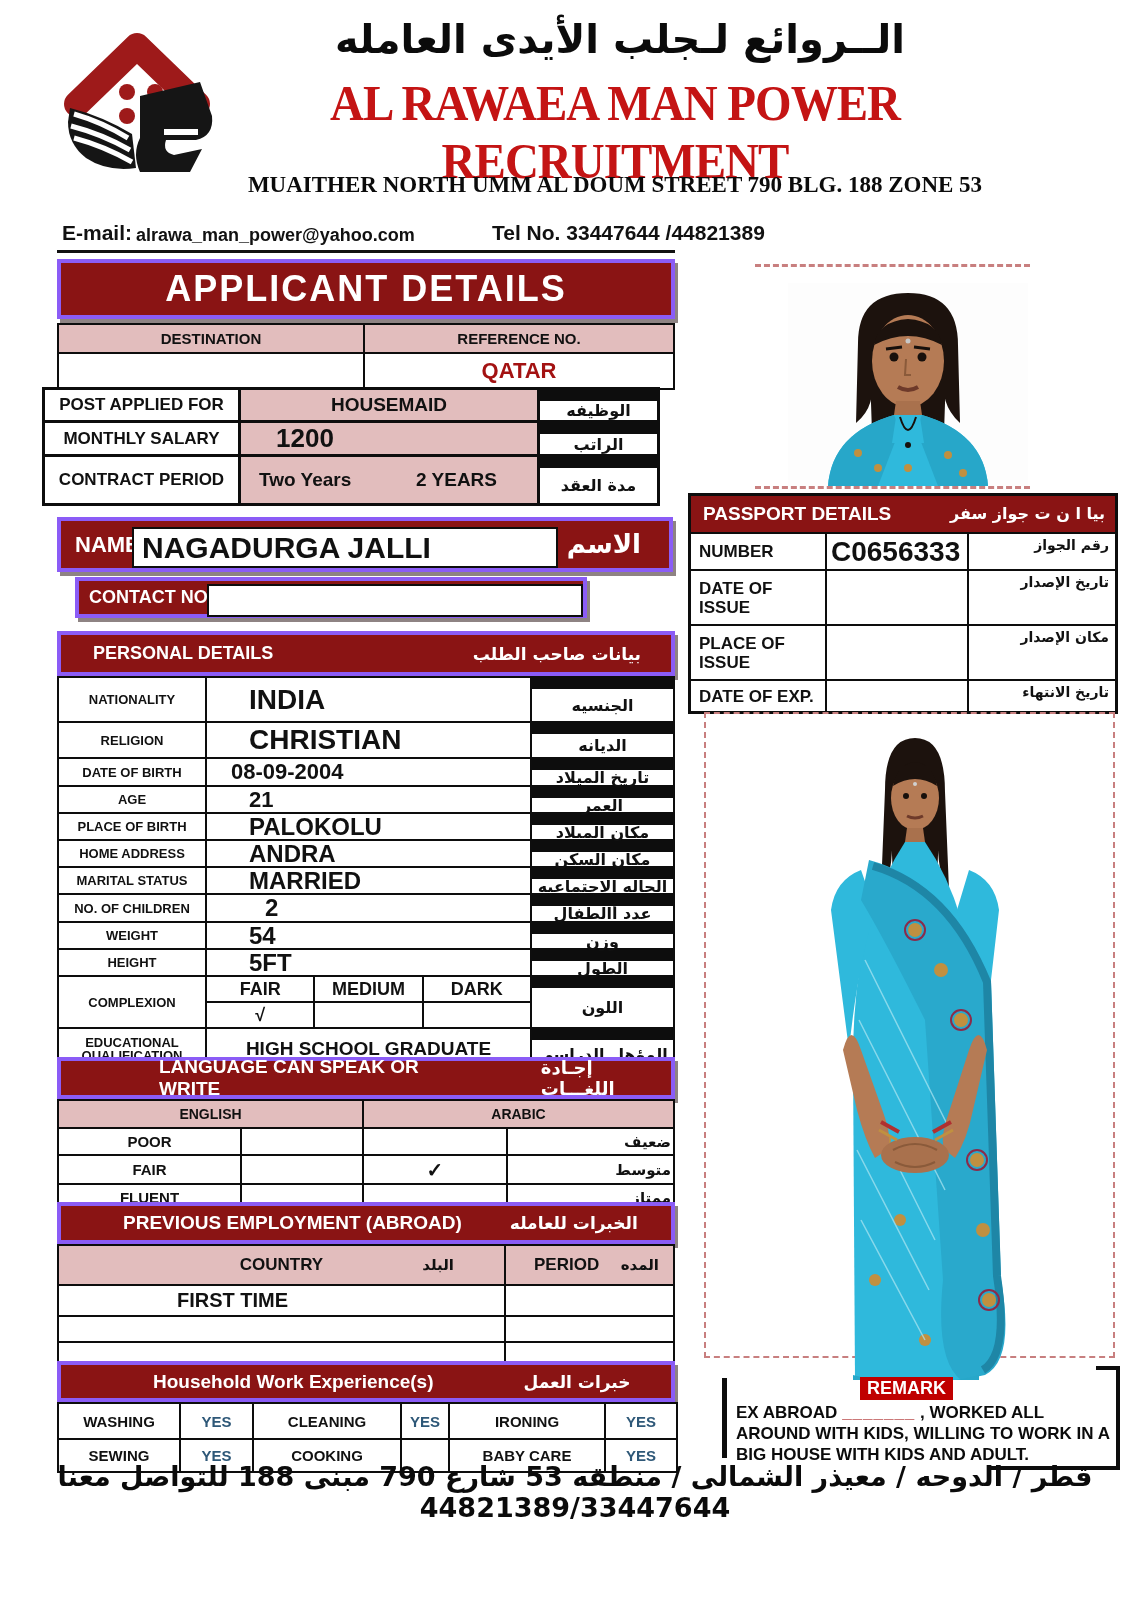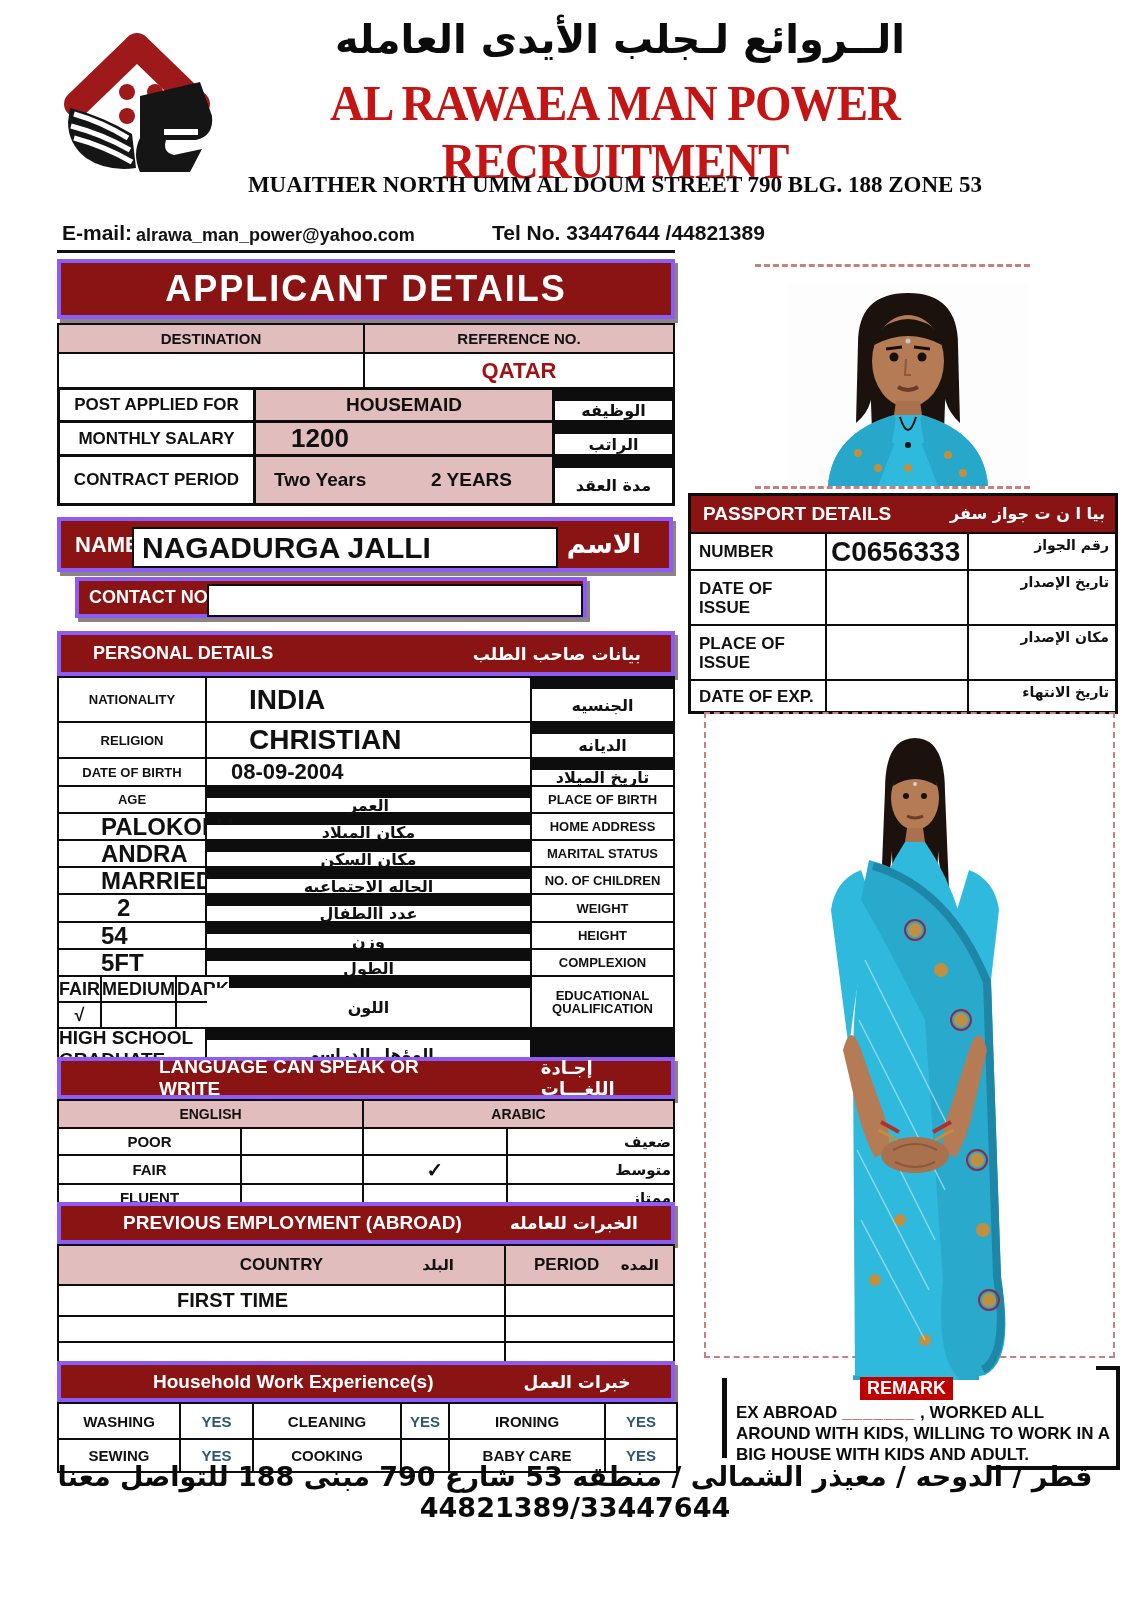--- a/index.html
+++ b/index.html
@@ -30,21 +30,21 @@
   .lab{font-weight:700;font-size:13px;}
   .arc{font-weight:700;font-size:16px;margin-top:11px;}
   .left{justify-content:flex-start;}
 
   
   .applicant-title{left:57px;top:259px;width:618px;height:60px;justify-content:center;
                    font-size:36px;font-weight:700;letter-spacing:2px;}
   .ref-table{left:57px;top:323px;width:618px;grid-template-columns:304px 1fr;grid-template-rows:27px 34px;}
   .ref-table .lab{font-size:15px;}
   .qatar{color:#a31212;font-weight:700;font-size:22px;}
-  .app-table{left:57px;top:387px;width:618px;grid-template-columns:193px 296px 1fr;
+  .app-table{left:42px;top:387px;width:618px;grid-template-columns:193px 296px 1fr;
              grid-template-rows:30px 31px 46px;gap:3px;border-width:3px;}
   .app-table .lab{font-size:17px;}
   .val{font-weight:700;}
 
   
   .name-bar{left:57px;top:517px;width:616px;height:55px;}
   .name-label{font-size:22px;font-weight:700;margin-left:14px;}
   .name-box{position:absolute;left:71px;top:6px;width:426px;height:41px;background:#fff;border:2px solid #0d0d0d;
             color:#111;font-size:30px;font-weight:700;display:flex;align-items:center;padding-left:8px;box-sizing:border-box;}
   .name-ar{position:absolute;right:28px;top:8px;font-size:26px;font-weight:700;}
@@ -192,20 +192,21 @@
 
     <div class="c lab">RELIGION</div>
     <div class="c pv fs28">CHRISTIAN</div>
     <div class="c arc ar">الديانه</div>
 
     <div class="c lab">DATE OF BIRTH</div>
     <div class="c pv fs22" style="padding-left:24px;">08-09-2004</div>
     <div class="c arc ar">تاريخ الميلاد</div>
 
     <div class="c lab">AGE</div>
+    <div class="c pv fs22">21</div>
     <div class="c arc ar">العمر</div>
 
     <div class="c lab">PLACE OF BIRTH</div>
     <div class="c pv fs24">PALOKOLU</div>
     <div class="c arc ar">مكان الميلاد</div>
 
     <div class="c lab">HOME ADDRESS</div>
     <div class="c pv fs24">ANDRA</div>
     <div class="c arc ar">مكان السكن</div>
 

